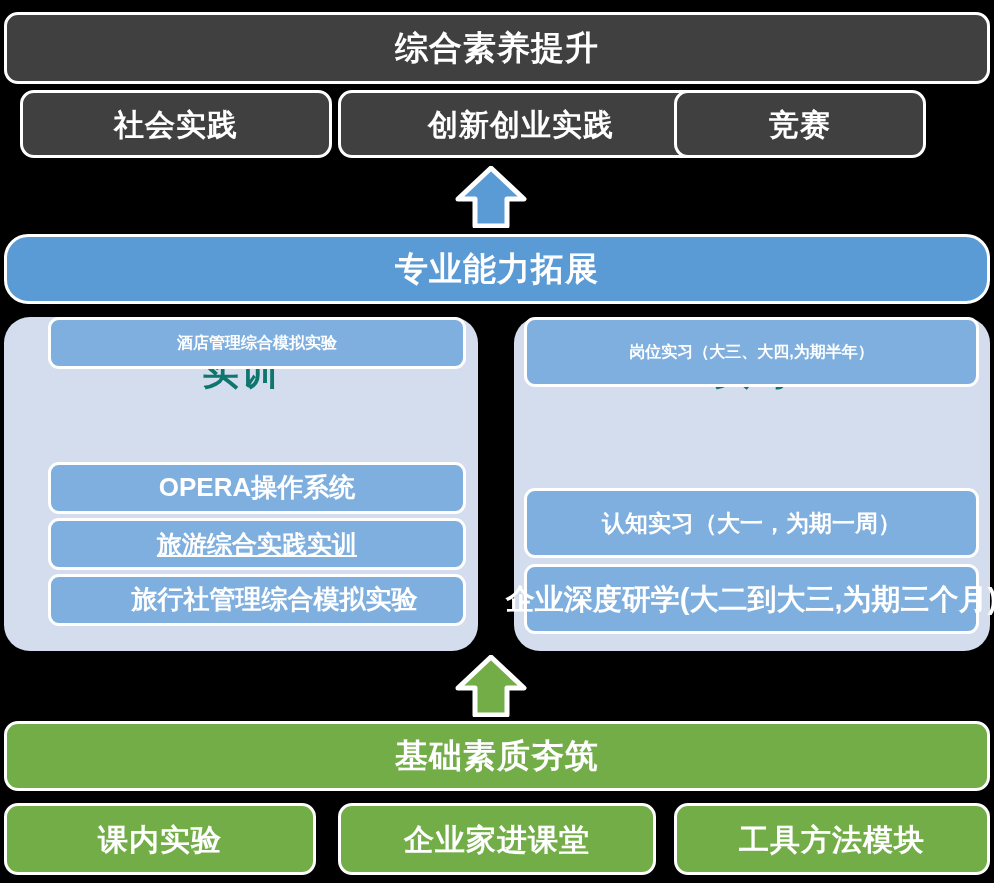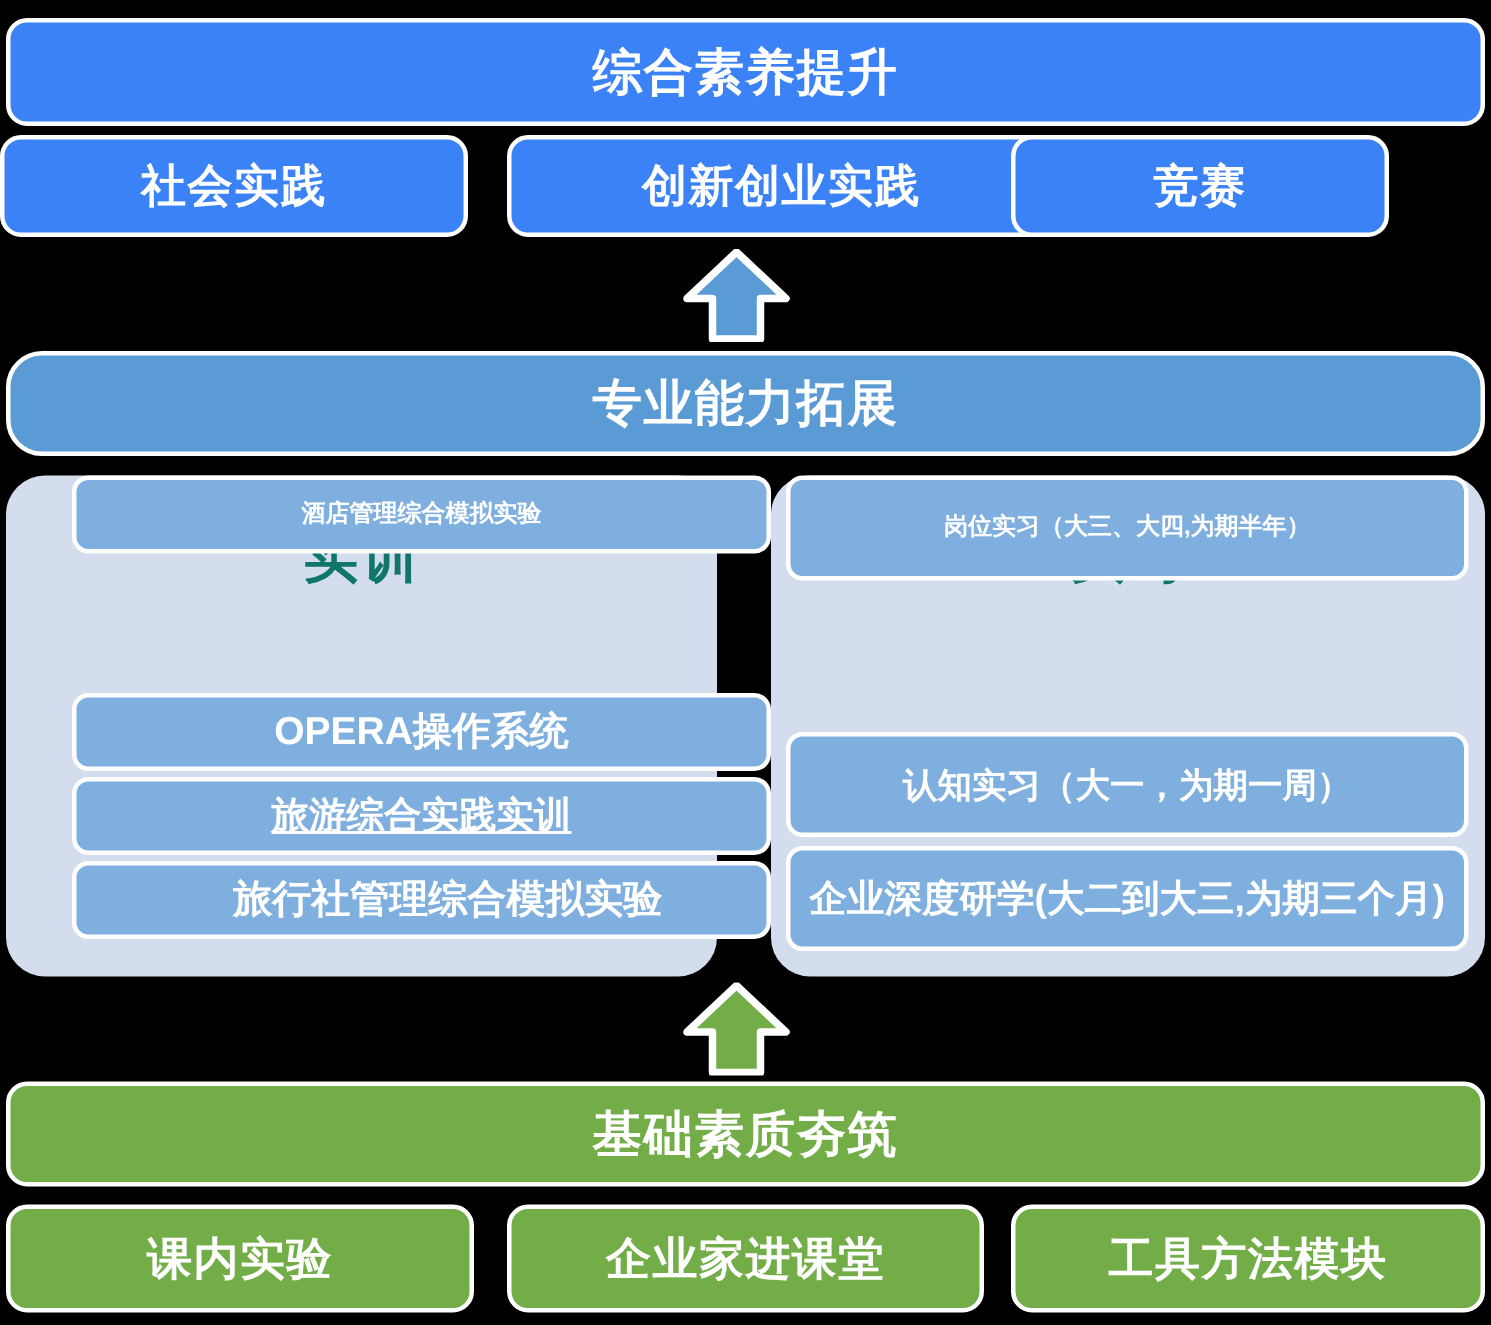--- a/index.html
+++ b/index.html
@@ -27,35 +27,35 @@
     text-align: center;
     color: #ffffff;
     border: 3px solid #ffffff;
     border-radius: 14px;
     line-height: 1.1;
     letter-spacing: 1px;
   }
 
   
   .orange {
-    background: #3b82f6;
+    background: #404040;
     border-radius: 12px;
   }
   #banner-top {
     left: 4px;  top: 12px;
     width: 986px; height: 72px;
     font-size: 33px; font-weight: bold;
     border-radius: 14px;
   }
   .orange-sub {
     top: 90px; height: 68px;
     font-size: 30px; font-weight: bold;
     border-radius: 14px;
   }
-  #orange-sub-0 { left: 0;   width: 312px; }
+  #orange-sub-0 { left: 20px;   width: 312px; }
   #orange-sub-1 { left: 338px; width: 366px; }
   #orange-sub-2 { left: 674px; width: 252px; }
 
   
   #banner-blue {
     left: 4px; top: 234px;
     width: 986px; height: 70px;
     background: #5B9BD5;
     font-size: 33px; font-weight: bold;
     border-radius: 24px;
@@ -92,30 +92,30 @@
     text-align: center;
     background: #7FAFDE;
     border: 3px solid #ffffff;
     border-radius: 11px;
     color: #ffffff;
     font-weight: bold;
     line-height: 1.05;
     white-space: nowrap;
   }
   
-  #panel-0 .pill { left: 44px; width: 466px; height: 52px; }
+  #panel-0 .pill { left: 44px; width: 418px; height: 52px; }
   #panel-0 .pill:nth-of-type(1) { top: 89px;  font-size: 25px; }
   #panel-0 .pill:nth-of-type(2) { top: 145px; font-size: 26px; }
   #panel-0 .pill:nth-of-type(3) { top: 201px; font-size: 25px; text-decoration: underline; }
   #panel-0 .pill:nth-of-type(4) { top: 257px; font-size: 26px; padding-left: 35px; }
   
   #panel-1 .pill { left: 10px; width: 455px; height: 70px; }
   #panel-1 .pill:nth-of-type(1) { top: 95px;  font-size: 27px; }
   #panel-1 .pill:nth-of-type(2) { top: 171px; font-size: 23px; }
-  #panel-1 .pill:nth-of-type(3) { top: 247px; font-size: 25px; }
+  #panel-1 .pill:nth-of-type(3) { top: 247px; font-size: 29px; }
 
   
   .green { background: #72AD48; }
   #banner-green {
     left: 4px; top: 721px;
     width: 986px; height: 70px;
     font-size: 33px; font-weight: bold;
     border-radius: 14px;
   }
   .green-sub {

